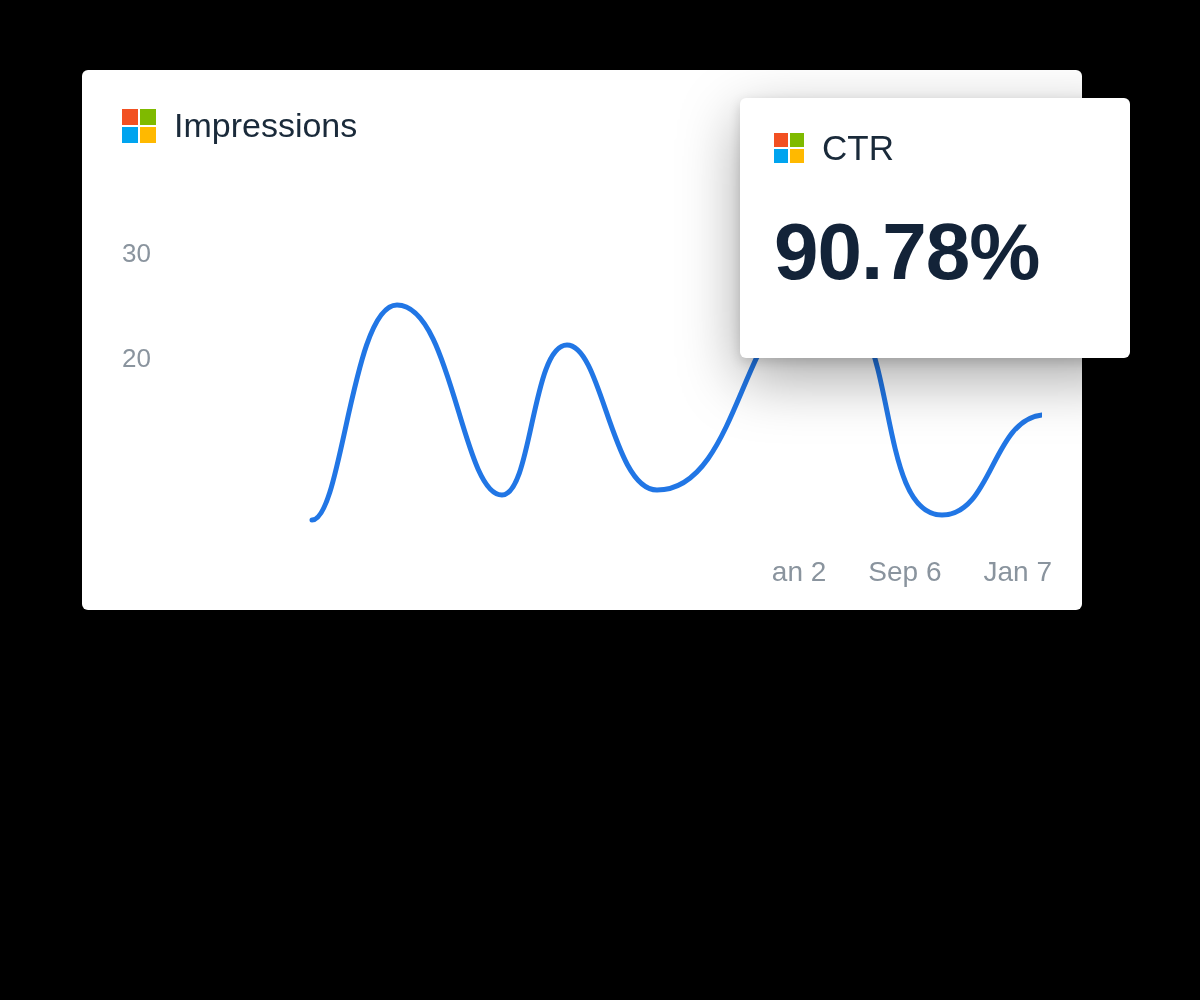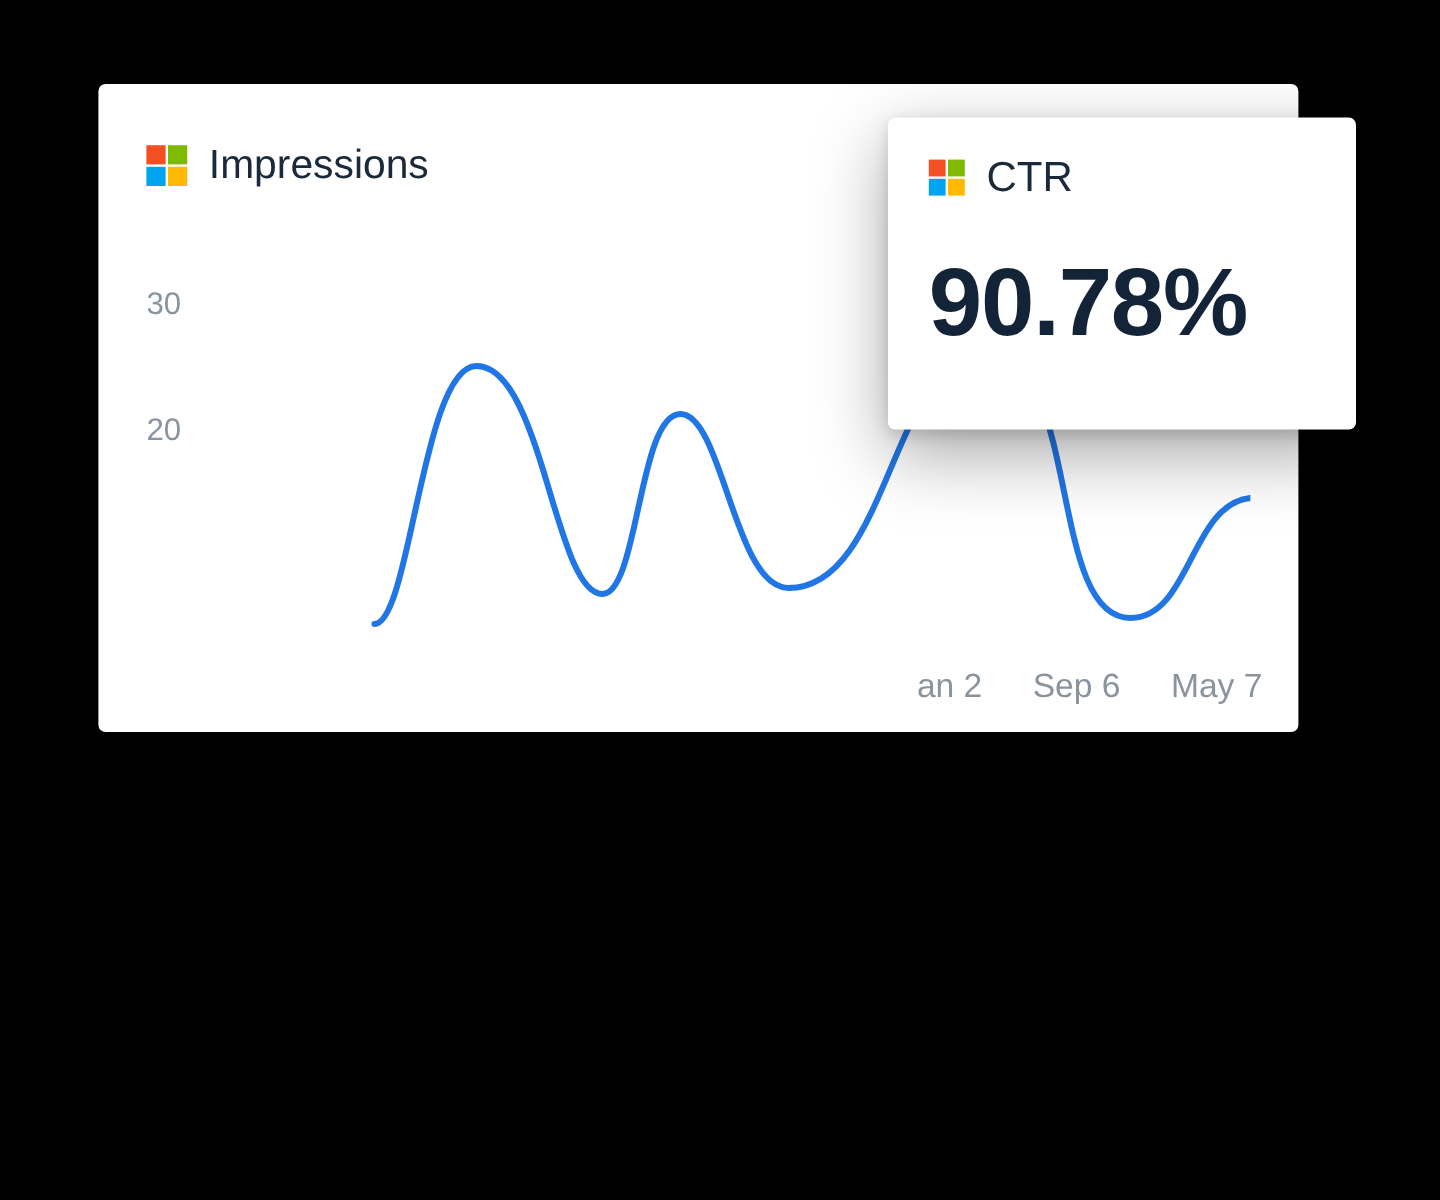--- a/index.html
+++ b/index.html
@@ -49,21 +49,21 @@
     font-weight: 700;
     letter-spacing: -1px;
   }
 
   
   .impressions-card {
     left: 82px;
     top: 70px;
     width: 1000px;
     height: 540px;
-    padding: 48px 40px 30px 40px;
+    padding: 36px 40px 30px 40px;
     box-sizing: border-box;
   }
   .impressions-card .card-title { font-size: 34px; }
   .impressions-chart {
     position: absolute;
     left: 40px;
     right: 40px;
     top: 120px;
     bottom: 70px;
   }
@@ -172,21 +172,21 @@
              C 420 155 430 300 475 300
              C 560 300 560 105 640 105
              C 720 105 690 325 760 325
              C 810 325 810 230 860 225"></path>
       </svg>
     </div>
 
     <div class="x-labels">
       <span>an 2</span>
       <span>Sep 6</span>
-      <span>May 7</span>
+      <span>Jan 7</span>
     </div>
   </div>
 
   <div class="card ctr-card">
     <div class="card-header">
       <div class="ms-logo">
         <div class="q r"></div>
           <div class="q g"></div>
           <div class="q b"></div>
           <div class="q y"></div>

